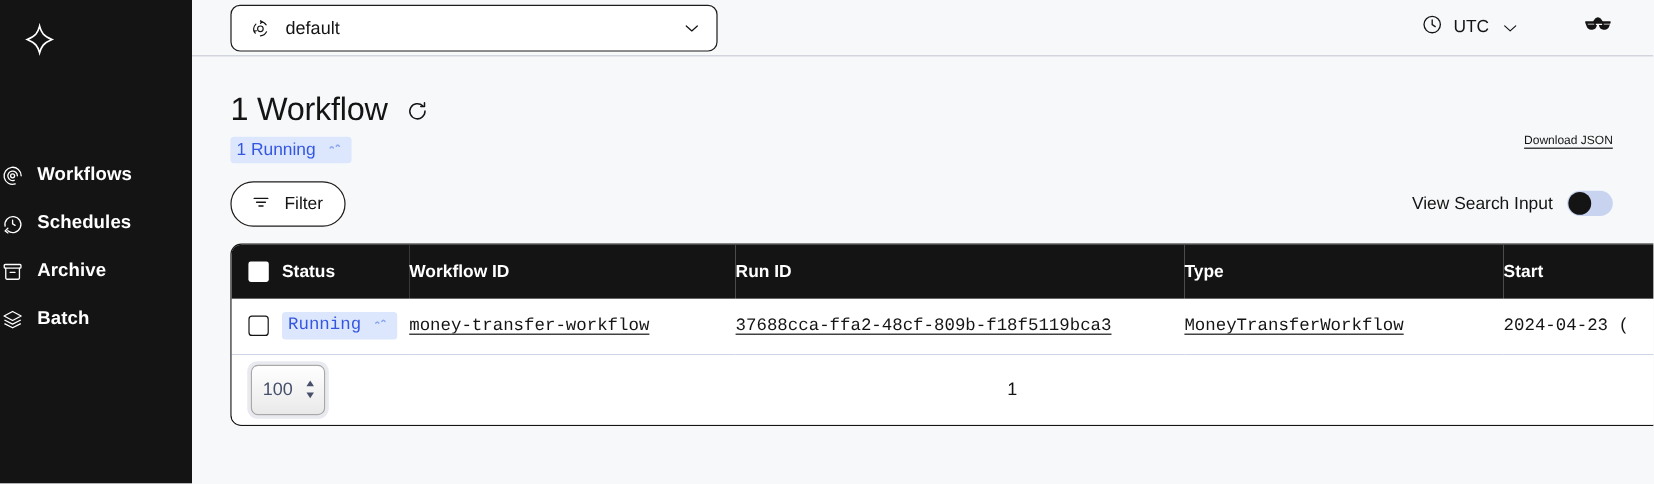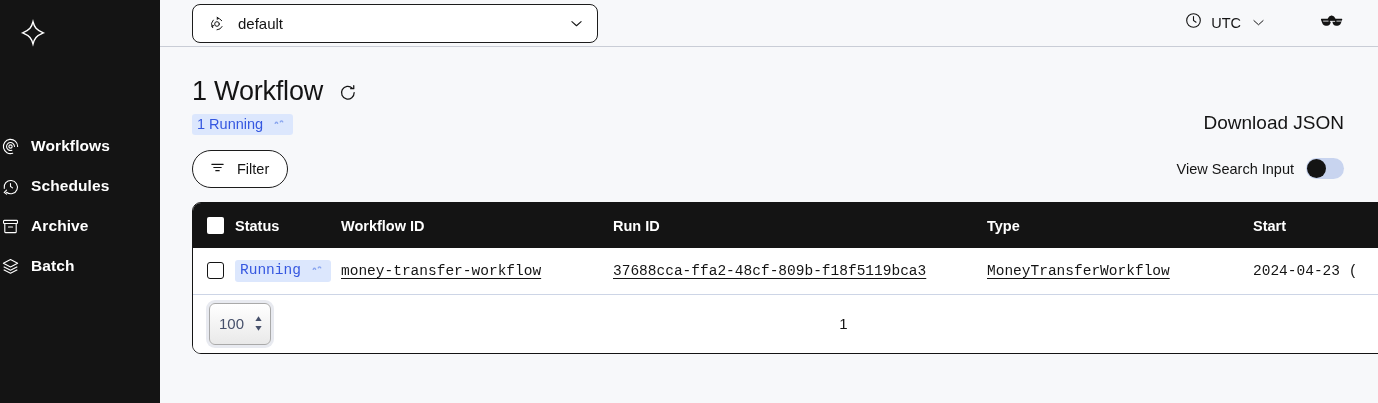--- a/index.html
+++ b/index.html
@@ -81,22 +81,22 @@
 
   
   .content { position: relative; padding: 0 34px 0 32px; }
 
   .title-row { display: flex; align-items: center; gap: 14px; margin-top: 31px; text-align: center; }
   .page-title { font-size: 27px; font-weight: 500; color: #141414; letter-spacing: -.2px; line-height: 1; }
   .refresh-btn { width: 22px; height: 22px; display:flex; align-items:center; justify-content:center; cursor: pointer; margin-top: 2px; }
 
   .dl-json {
     position: absolute; right: 34px; top: 34px;
-    font-size: 19px; color: #141414;
-    text-underline-offset: 3px;
+    font-size: 10px; color: #141414;
+    text-decoration: underline; text-underline-offset: 3px;
     cursor: pointer;
   }
 
   .status-badges { margin-top: 9px; }
   .badge-running {
     display: inline-flex; align-items: center; gap: 10px;
     background: #dce7fd; color: #3557e0;
     border-radius: 3px; padding: 2px 7px 3px 5px;
     font-size: 14.5px; cursor: pointer;
   }

